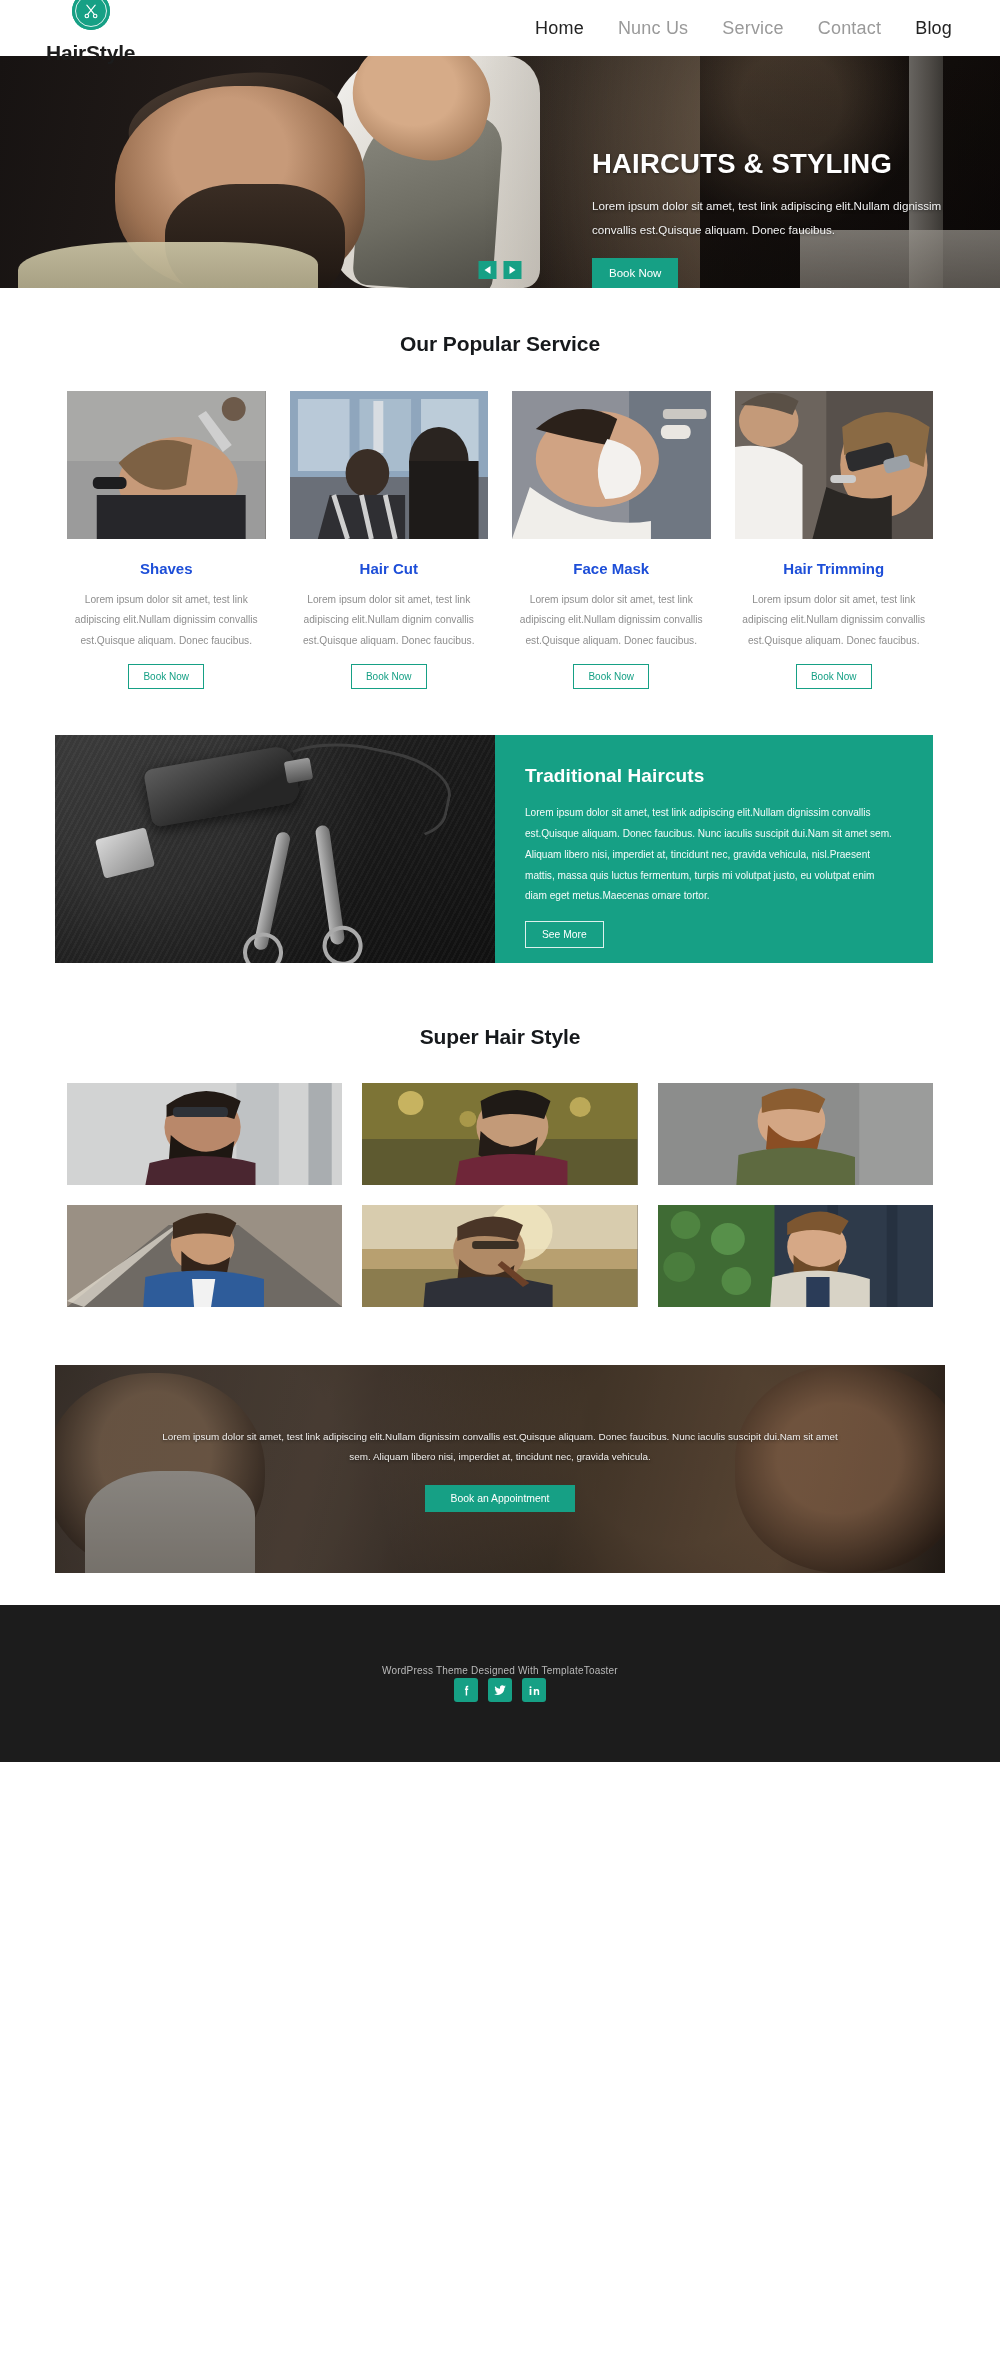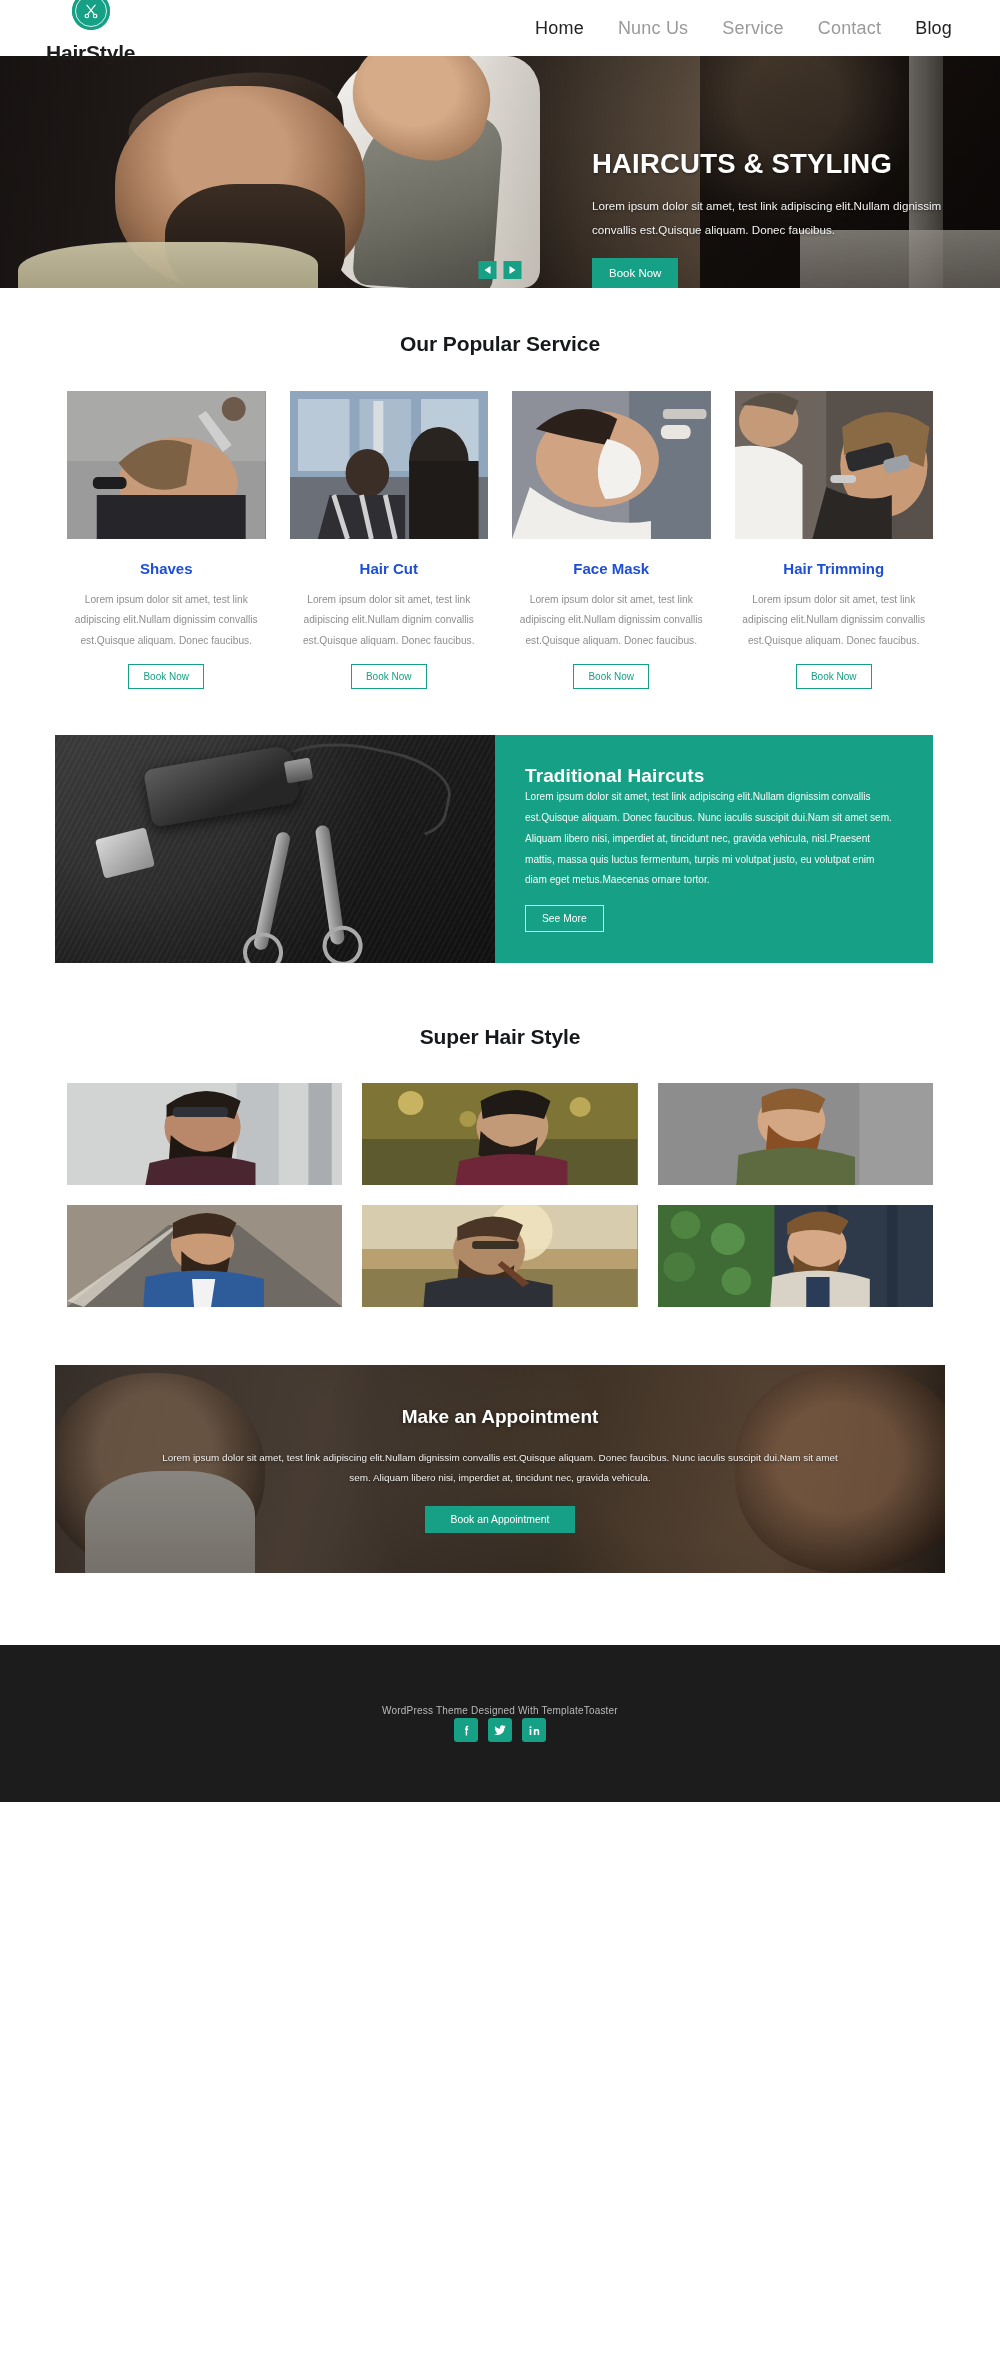--- a/index.html
+++ b/index.html
@@ -289,20 +289,21 @@
   .trad-body {
     flex: 1;
     background: #16a085;
     padding: 30px 34px 0 30px;
     color: #ffffff;
   }
   .trad-title {
     font-size: 19px;
     font-weight: bold;
     letter-spacing: .1px;
+    margin-bottom: 16px;
   }
   .trad-text {
     font-size: 10.1px;
     line-height: 2.06;
     color: #f4fbf9;
   }
   .btn-ghost {
     margin-top: 14px;
     display: inline-block;
     background: transparent;
@@ -387,21 +388,21 @@
     color: #fff;
     border: none;
     font-size: 10.4px;
     padding: 8px 26px;
     cursor: pointer;
     font-family: "Liberation Sans", sans-serif;
   }
 
   
   .footer {
-    margin-top: 72px;
+    margin-top: 32px;
     background: #1c1c1c;
     height: 157px;
     display: flex; flex-direction: column;
     align-items: center; justify-content: center;
     gap: 2px;
   }
   .footer-text { color: #b9b9b9; font-size: 10px; letter-spacing:.2px; }
   .socials { display: flex; gap: 10px; }
   .social {
     width: 24px; height: 24px;
@@ -669,21 +670,20 @@
 
 <section class="appointment">
   <div class="appt-photo">
     <div class="bg"></div>
     <div class="figL"></div>
     <div class="figR"></div>
     <div class="shirtL"></div>
   </div>
   <div class="appt-scrim"></div>
   <div class="appt-inner">
-    <h2 class="appt-title">Make an Appointment</h2>
     <p class="appt-text">Lorem ipsum dolor sit amet, test link adipiscing elit.Nullam dignissim convallis est.Quisque aliquam. Donec faucibus. Nunc iaculis suscipit dui.Nam sit amet sem. Aliquam libero nisi, imperdiet at, tincidunt nec, gravida vehicula.</p>
     <button class="btn-appt">Book an Appointment</button>
   </div>
 </section>
 
 <footer class="footer">
   <div class="footer-text">WordPress Theme Designed With TemplateToaster</div>
   <div class="socials">
     <a class="social" href="#">
       <svg width="13" height="13" viewBox="0 0 24 24" fill="#ffffff" aria-hidden="true">

